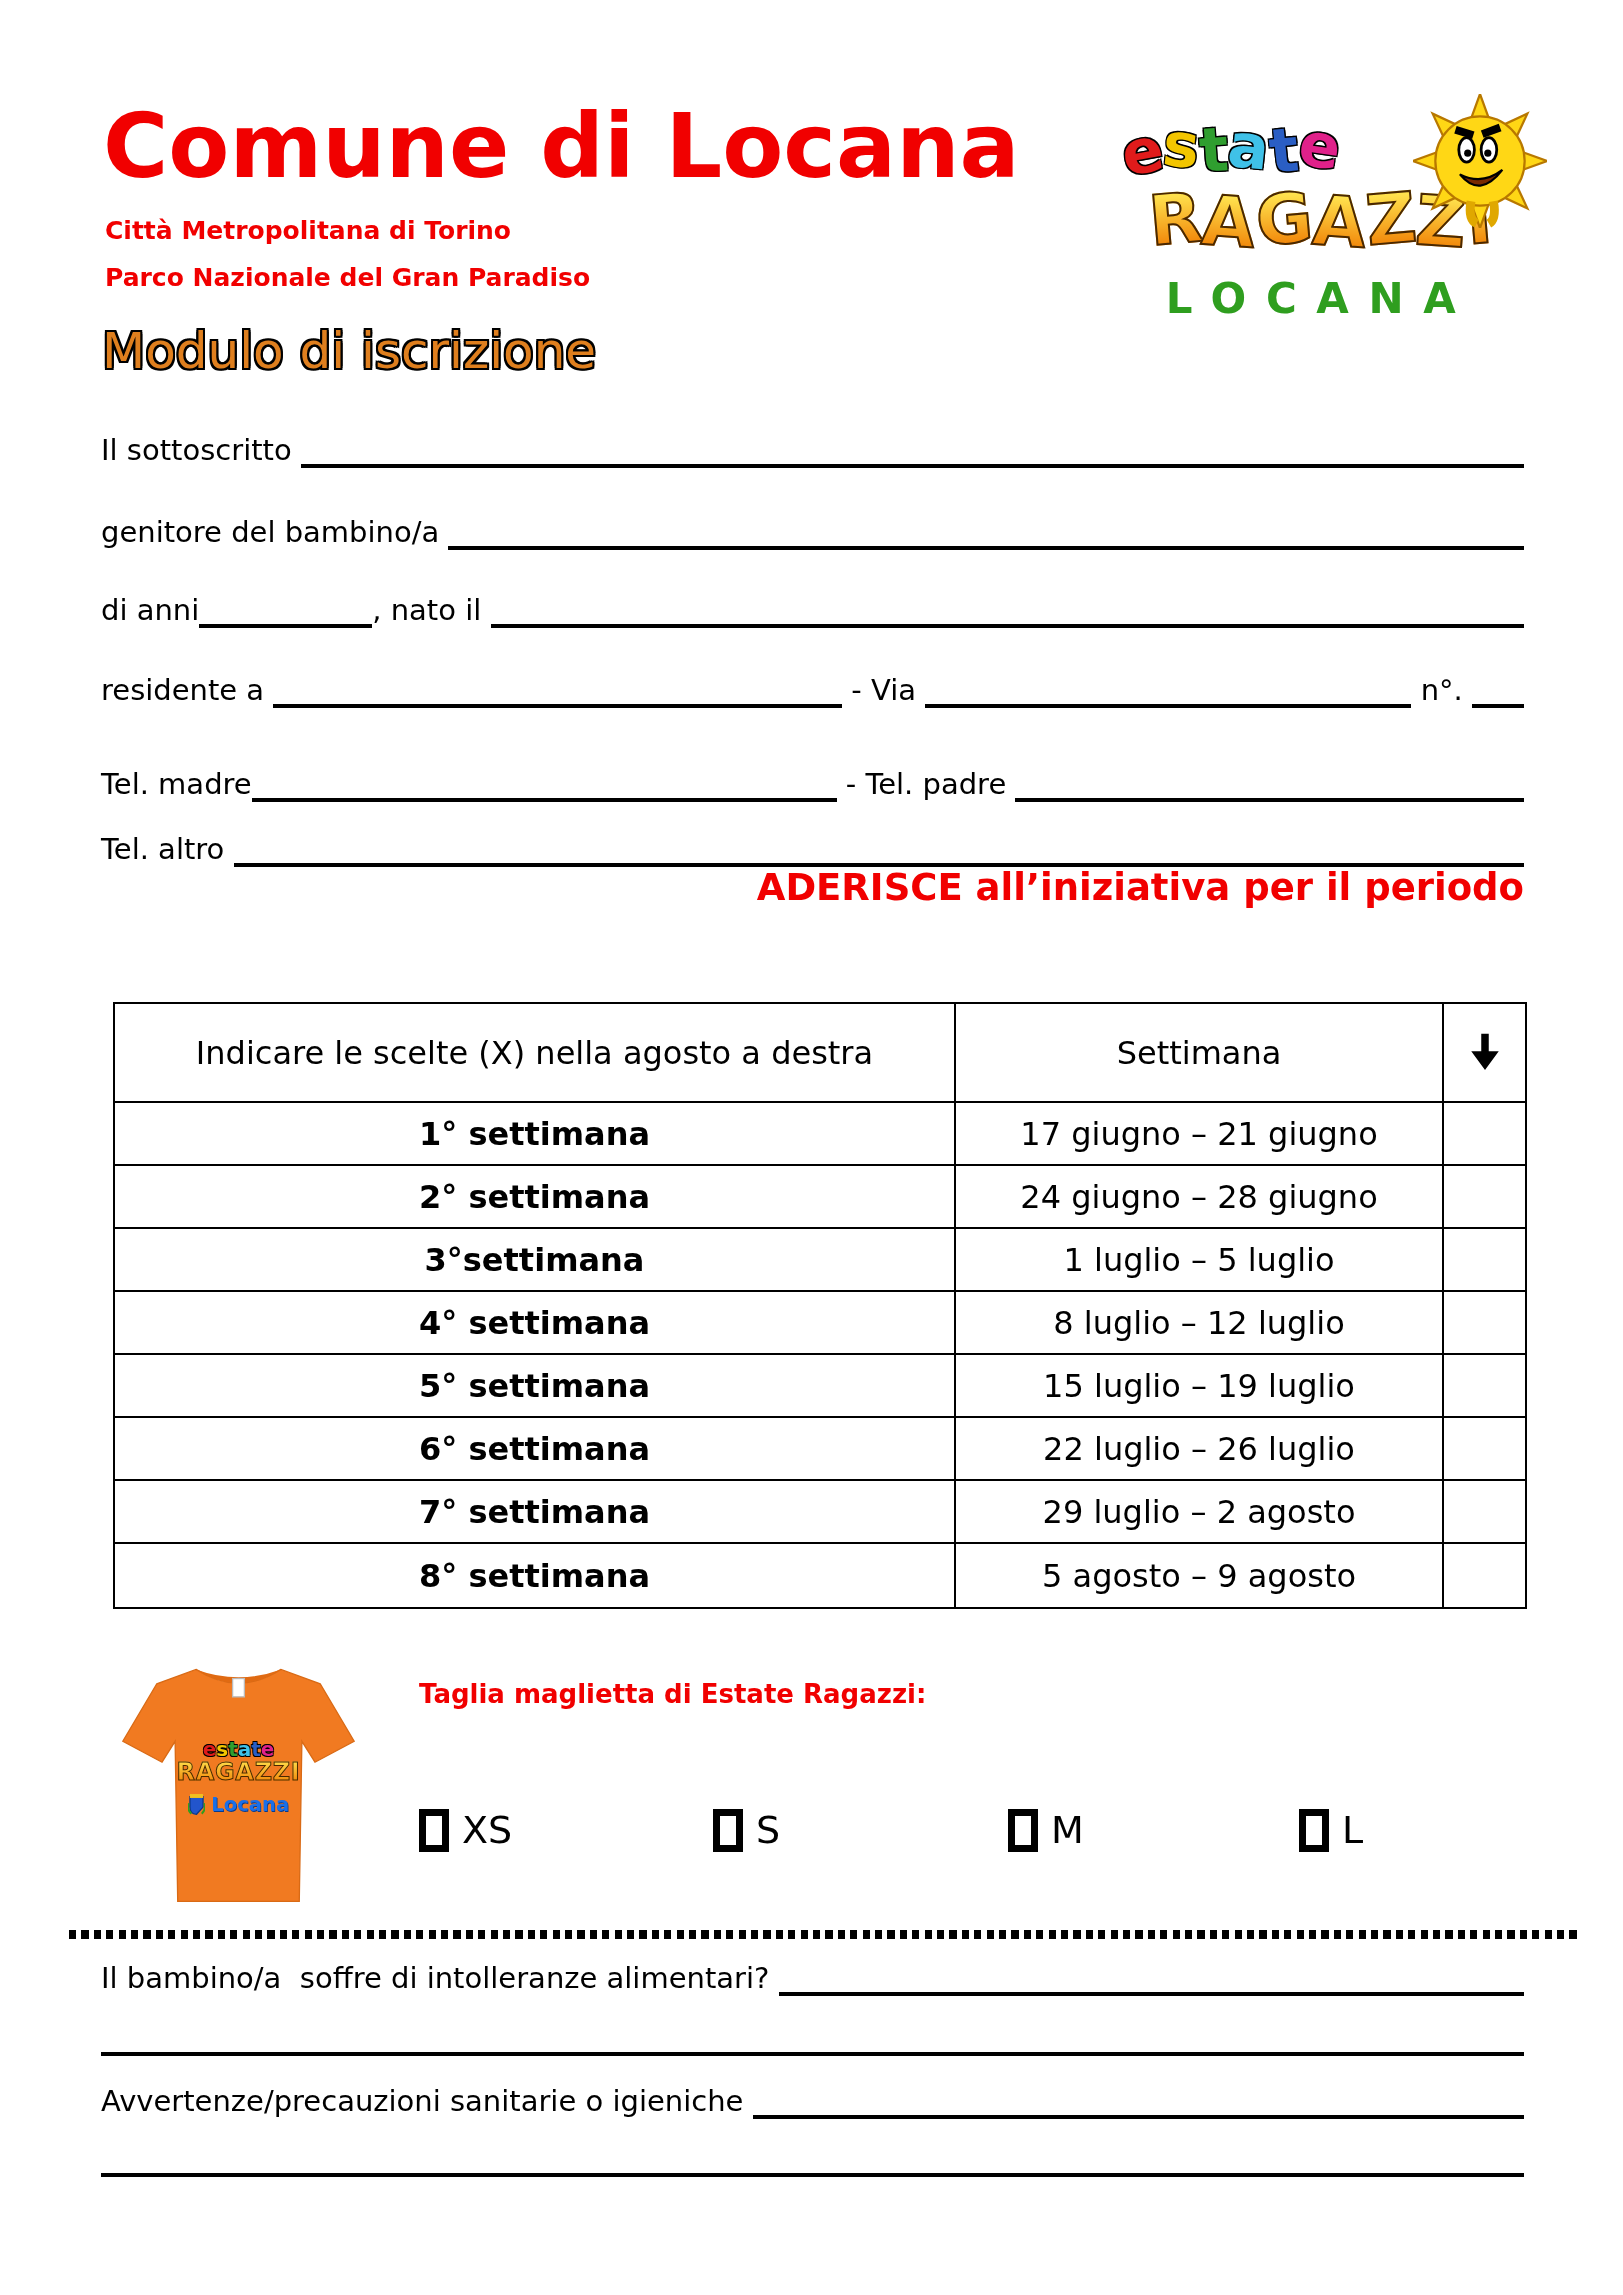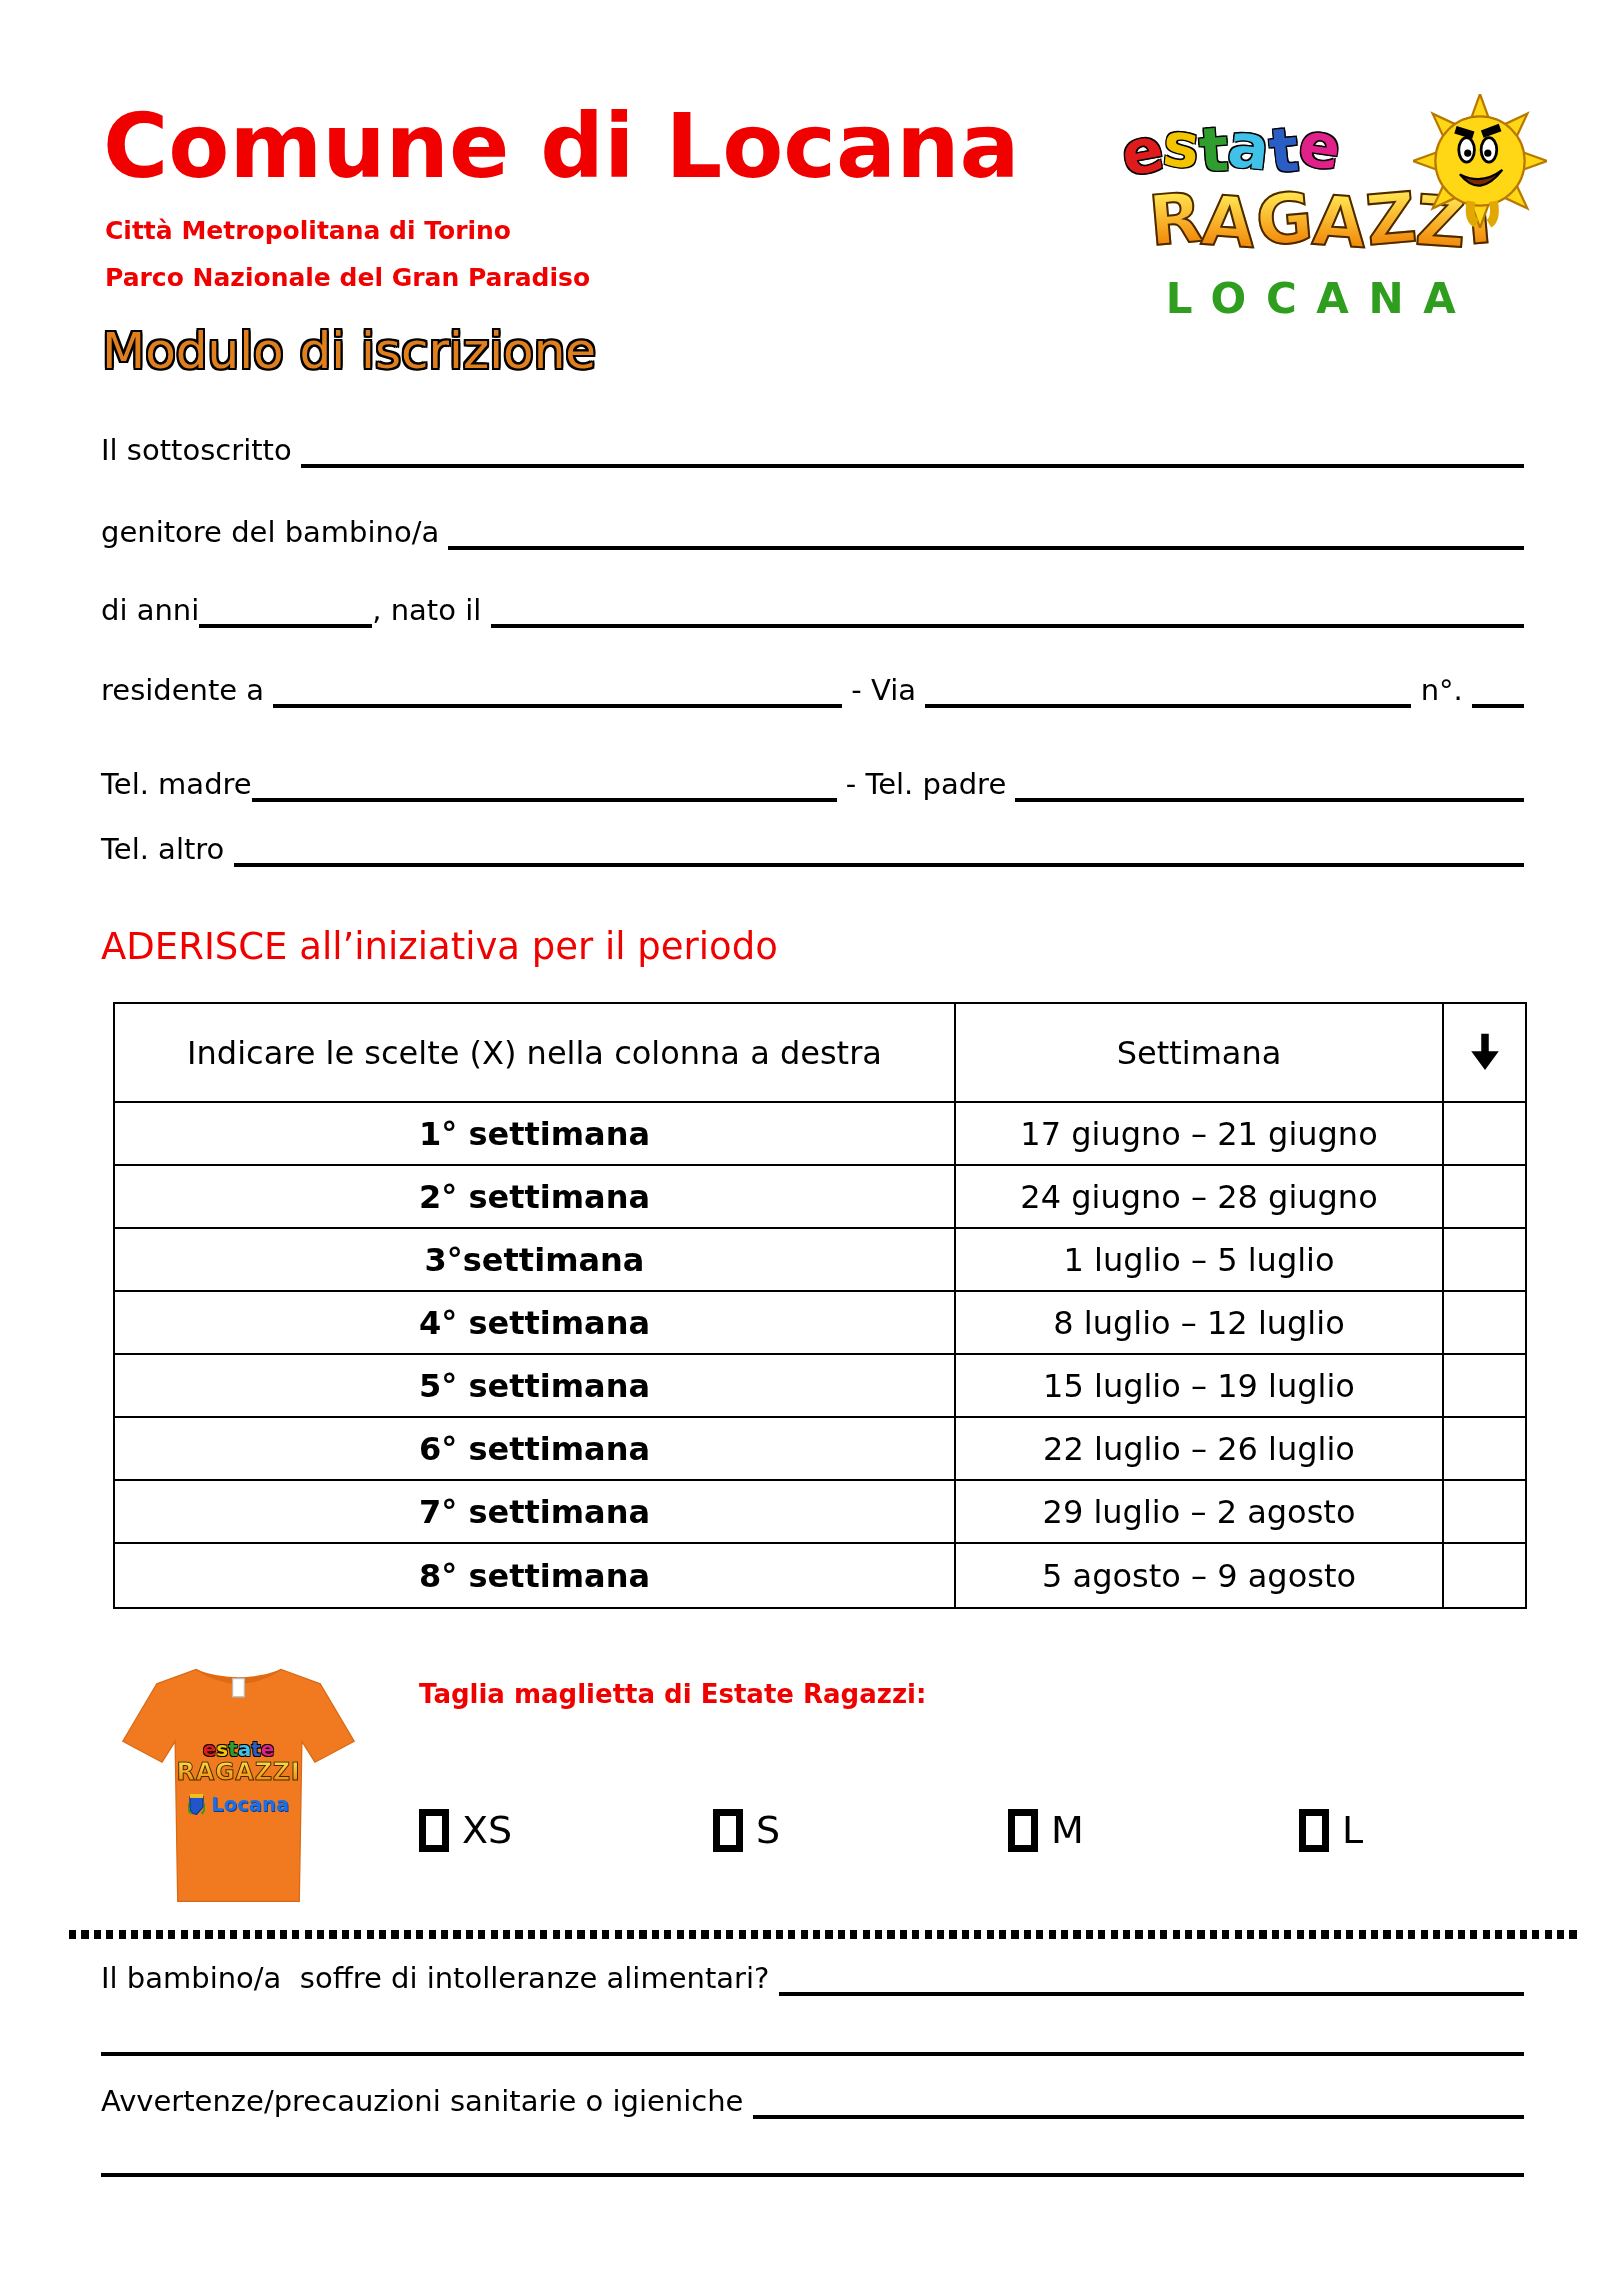--- a/index.html
+++ b/index.html
@@ -51,22 +51,22 @@
   
   .fl{position:absolute;left:101px;width:1423px;display:flex;align-items:flex-end;
       font-size:29px;height:48px;white-space:pre;}
   .fl .lbl{padding-bottom:1.3px;}
   .blank{border-bottom:4.6px solid #000;flex:1 1 0;align-self:stretch;}
   .blank.w265{flex:none;width:173px;} .blank.w80{flex:none;width:52px;}
   .blank.f117{flex-grow:1.17;} .blank.f115{flex-grow:1.15;}
   #fl1{top:420px;} #fl2{top:502px;} #fl3{top:580px;}
   #fl4{top:660px;} #fl5{top:742px;margin-top:12px;} #fl6{top:819px;}
 
-  #aderisce{left:101px;top:925px;width:1423px;text-align:left;
-    font-size:37px;font-weight:normal;color:var(--red);white-space:pre;}
+  #aderisce{left:101px;top:866px;width:1423px;text-align:right;
+    font-size:37px;font-weight:bold;color:var(--red);white-space:pre;}
 
   
   #tbl{left:113px;top:1002px;width:1414px;border:2.6px solid #000;display:grid;
        grid-template-columns:841px 488px 1fr;background:#fff;}
   .c{border-right:2px solid #000;border-bottom:2.6px solid #000;display:flex;
      align-items:center;justify-content:center;font-size:32px;text-align:center;white-space:pre;}
   .c.last{border-right:none;}
   .c.hrow{height:99px;} .c.brow{height:63px;}
   .c.bend{border-bottom:none;}
   .c.wk{font-weight:bold;}
@@ -164,21 +164,21 @@
   <span class="blank"></span>
 </div>
 <div class="fl" id="fl6">
   <span class="lbl">Tel. altro </span>
   <span class="blank"></span>
 </div>
 
 <div class="abs" id="aderisce">ADERISCE all’iniziativa per il periodo</div>
 
 <div class="abs" id="tbl">
-  <div class="c hrow">Indicare le scelte (X) nella colonna a destra</div>
+  <div class="c hrow">Indicare le scelte (X) nella agosto a destra</div>
   <div class="c hrow">Settimana</div>
   <div class="c hrow last">
     <svg width="30" height="39" viewBox="0 0 24 30">
         <path d="M9,0 H15 V14 H23 L12,29 L1,14 H9 Z" fill="#000"></path>
       </svg>
   </div>
 
   <div class="c brow wk">1° settimana</div>
   <div class="c brow">17 giugno – 21 giugno</div>
   <div class="c brow last"></div>

